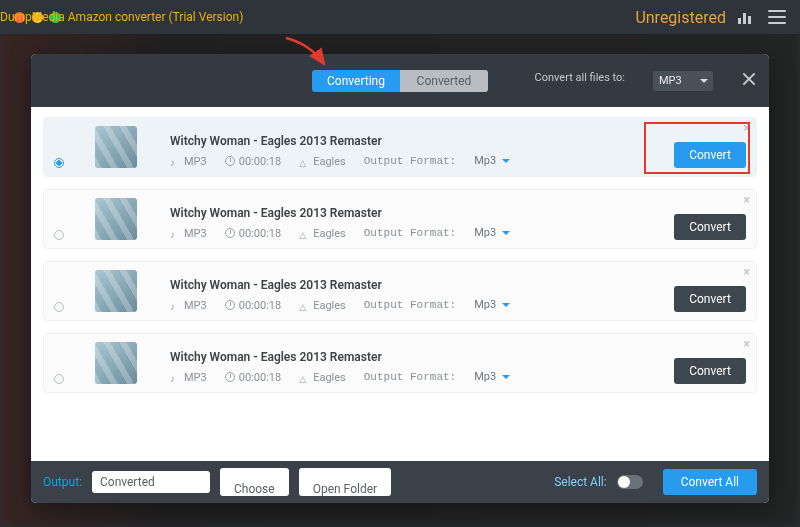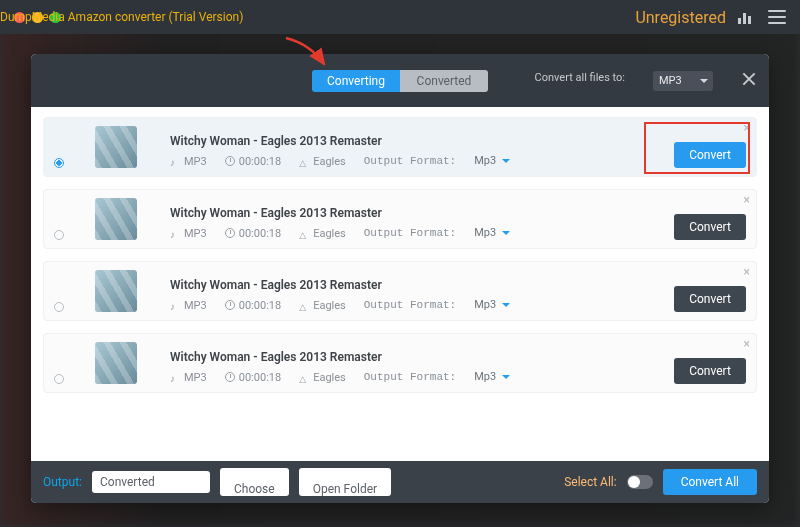--- a/index.html
+++ b/index.html
@@ -112,24 +112,24 @@
   .red-box { position:absolute; right:6px; top:4px; width:106px; height:52px; border:2px solid #e23b2e; pointer-events:none;}
 
   
   .panel-footer{
     height:42px; background:#3a4149; display:flex; align-items:center; padding:0 12px; gap:10px; color:#cfd2d6; font-size:12px;
   }
   .out-label{color:#0ea5e9;}
   .out-field{ background:#ffffff; color:#5c6168; border:none; height:22px; width:118px; font-size:12px; padding:0 8px; border-radius:3px;}
   .ghost-btn{ background:#ffffff; color:#5c6168; border:none; height:22px; padding:14px 14px; font-size:12px; border-radius:3px; cursor:pointer;}
   .footer-spacer{flex:1;}
-  .selectall-label{font-size:12px;color:#fdba74;text-align:right;}
+  .selectall-label{font-size:12px;color:#7dd3fc;text-align:right;}
   .toggle{ width:26px; height:14px; border-radius:7px; background:#6a7179; position:relative; cursor:pointer;}
   .toggle::after{content:"";position:absolute;left:1px;top:1px;width:12px;height:12px;border-radius:50%;background:#fff;}
-  .convert-all-btn{ background:#269bf0; color:#fff; border:none; height:26px; padding:0 18px; font-size:12px; border-radius:3px; cursor:pointer; }
+  .convert-all-btn{ background:#269bf0; color:#fff; border:none; height:26px; padding:0 18px; font-size:12px; border-radius:3px; cursor:pointer; margin-left:10px;}
 </style>
 </head>
 <body>
 
 <div class="backdrop"></div>
 
 <div class="titlebar">
   <div class="traffic">
     <div class="dot red"></div>
     <div class="dot yellow"></div>

